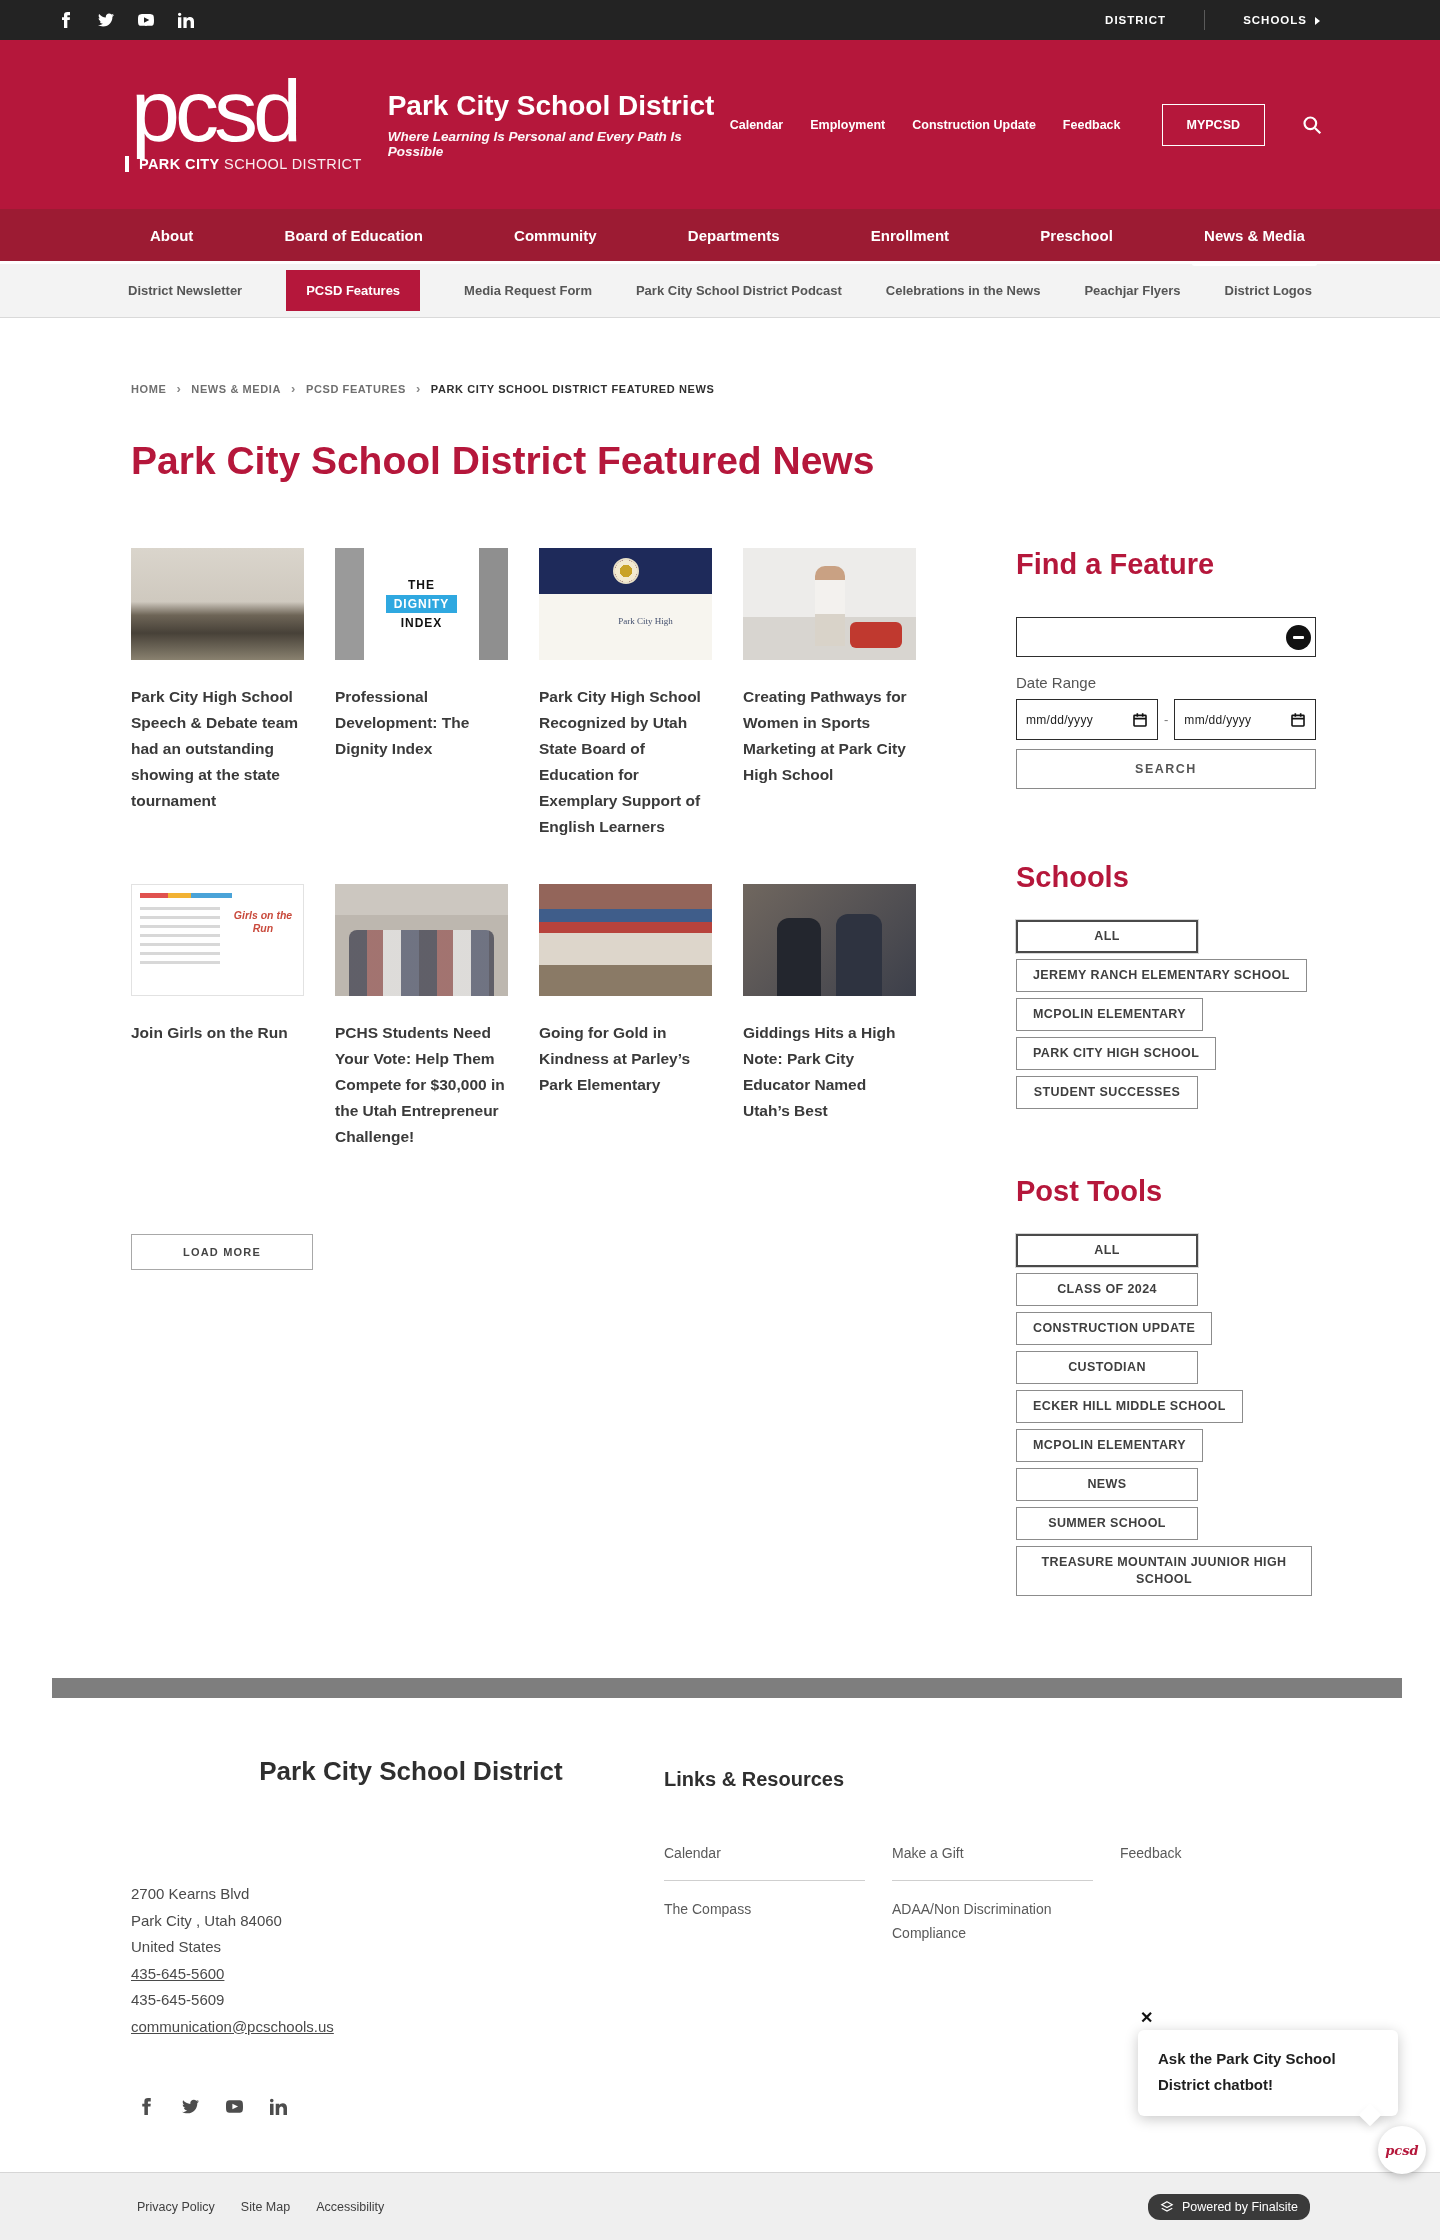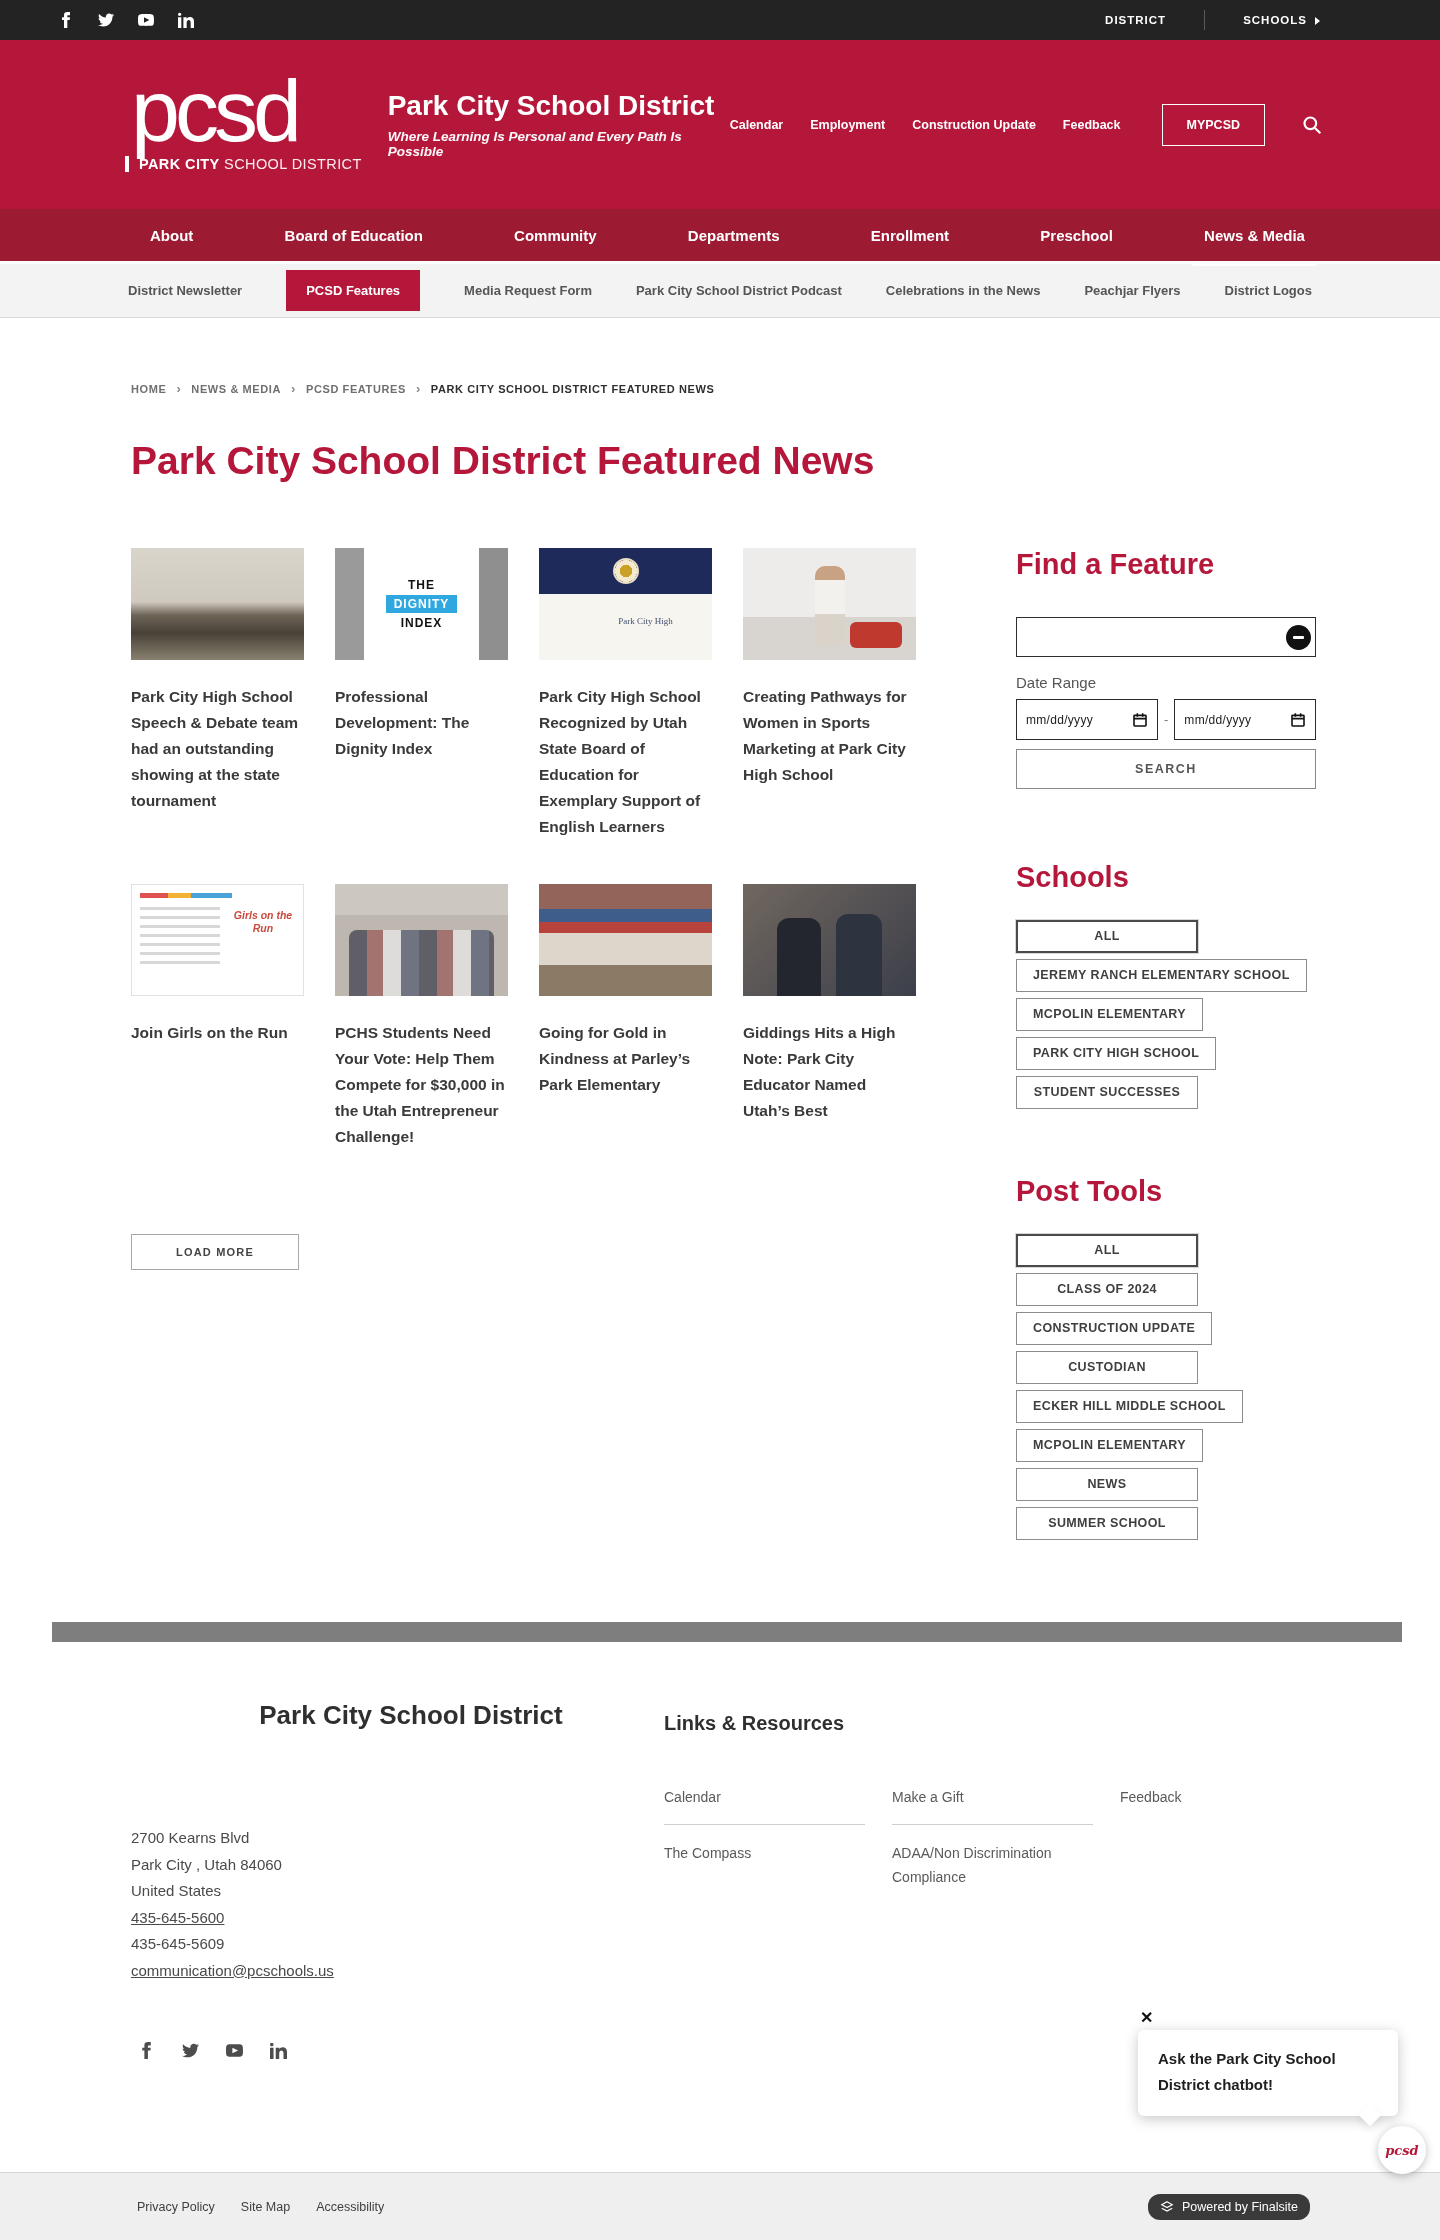--- a/index.html
+++ b/index.html
@@ -75,21 +75,21 @@
   .thumb-5::before { content:""; position:absolute; left:8px; top:8px; width:92px; height:5px; background:linear-gradient(90deg,#e0524f 0 30%,#f2b233 30% 55%,#4aa3d8 55% 100%); }
   .thumb-5::after { content:""; position:absolute; left:8px; top:22px; width:80px; height:58px; background:repeating-linear-gradient(180deg,#d8d8d8 0 3px,transparent 3px 9px); }
   .gotr-text { position:absolute; right:8px; top:24px; width:64px; font-size:10.5px; font-style:italic; font-weight:bold; color:#c94a3c; line-height:13px; text-align:center; }
   .thumb-6 { background:linear-gradient(180deg,#ccc7c0 0 28%,#bdb7af 28% 100%); }
   .thumb-6::before { content:""; position:absolute; left:14px; right:14px; bottom:0; height:66px; background:repeating-linear-gradient(90deg,rgba(46,48,66,.65) 0 18px,rgba(140,60,60,.55) 18px 34px,rgba(235,235,235,.7) 34px 52px,rgba(60,70,100,.6) 52px 70px); border-radius:8px 8px 0 0; }
   .thumb-7 { background:linear-gradient(180deg,#93655a 0 22%,#3f5d8a 22% 34%,#b7433c 34% 44%,#ddd6cb 44% 72%,#8a7a66 72% 100%); }
   .thumb-8 { background:linear-gradient(135deg,#70675f 0%,#3c3f4a 100%); }
   .thumb-8::before { content:""; position:absolute; left:34px; bottom:0; width:44px; height:78px; background:#23262e; border-radius:12px 12px 0 0; }
   .thumb-8::after { content:""; position:absolute; right:34px; bottom:0; width:46px; height:82px; background:#2e3340; border-radius:12px 12px 0 0; }
 
-  .load-more { margin-top:84px; width:168px; height:36px; background:#fff; border:1px solid #a8a8a8; font-family:inherit; font-size:11px; font-weight:bold; letter-spacing:1.2px; color:#444; cursor:pointer; }
+  .load-more { margin-top:84px; width:182px; height:36px; background:#fff; border:1px solid #a8a8a8; font-family:inherit; font-size:11px; font-weight:bold; letter-spacing:1.2px; color:#444; cursor:pointer; }
 
   
   .sidebar { width:304px; margin-left:99px; }
   .side-heading { font-size:29px; font-weight:bold; color:#B5173B; }
   .feature-search-wrap { position:relative; margin-top:36px; }
   .feature-search { width:300px; height:40px; border:1px solid #2e2e2e; background:#fff; font-family:inherit; font-size:15px; padding:0 40px 0 10px; }
   .search-go { position:absolute; right:9px; top:8px; width:25px; height:25px; border-radius:50%; background:#111; border:none; cursor:pointer; }
   .search-go::after { content:""; display:block; margin:0 auto; width:11px; height:3px; background:#fff; border-radius:1px; }
   .date-label { margin-top:17px; font-size:15px; color:#555; }
   .date-row { display:flex; align-items:center; gap:6px; margin-top:8px; }
@@ -328,20 +328,21 @@
         <h2 class="side-heading tools-heading">Post Tools</h2>
         <div class="filter-list">
           <button class="filter-btn selected">ALL</button>
           <button class="filter-btn">CLASS OF 2024</button>
           <button class="filter-btn">CONSTRUCTION UPDATE</button>
           <button class="filter-btn">CUSTODIAN</button>
           <button class="filter-btn">ECKER HILL MIDDLE SCHOOL</button>
           <button class="filter-btn">MCPOLIN ELEMENTARY</button>
           <button class="filter-btn">NEWS</button>
           <button class="filter-btn">SUMMER SCHOOL</button>
+          <button class="filter-btn wide">TREASURE MOUNTAIN JUUNIOR HIGH SCHOOL</button>
         </div>
       </aside>
     </div>
   </div>
 
   <div class="divider-bar"></div>
 
   <footer class="footer">
     <div class="footer-left">
       <div class="footer-org">Park City School District</div>

